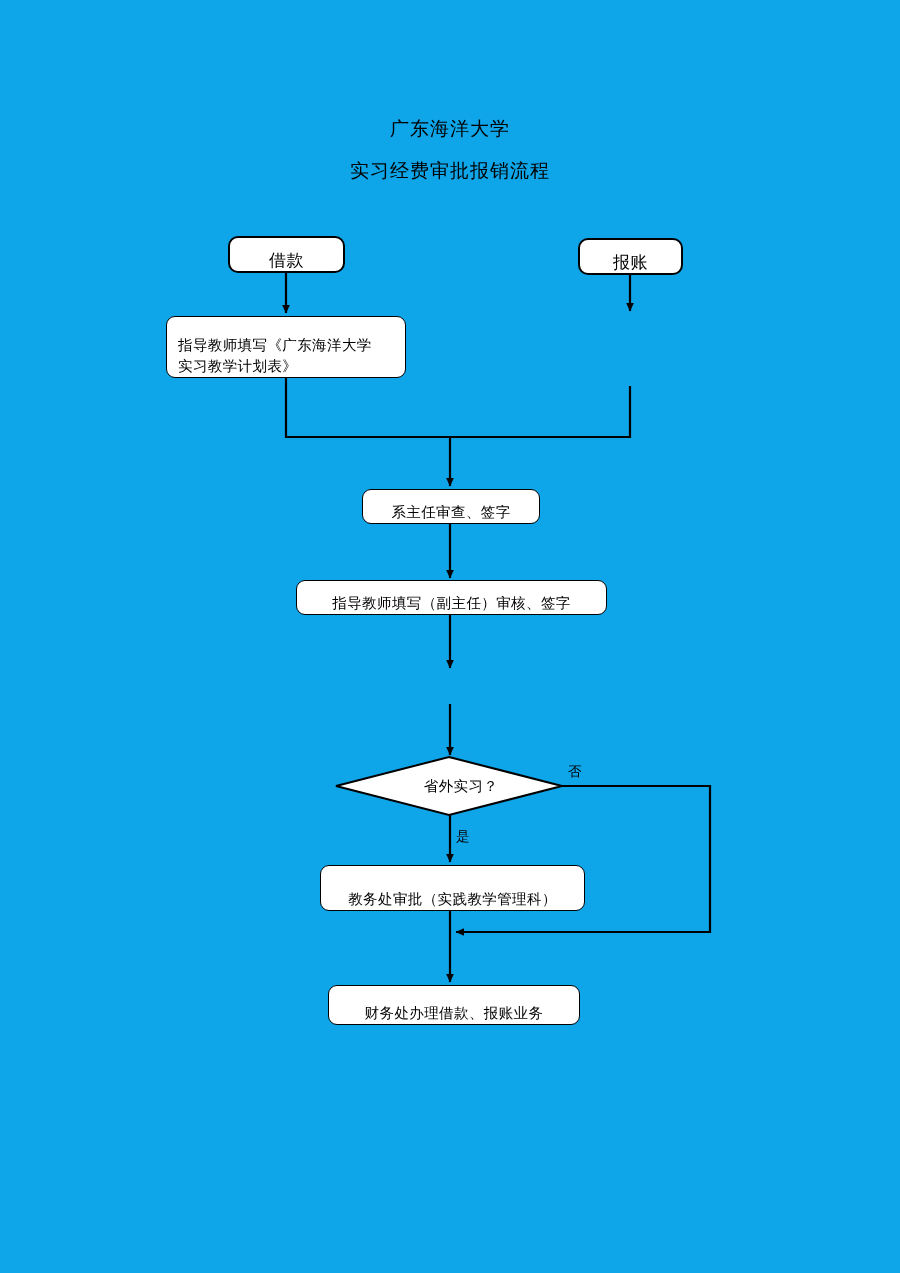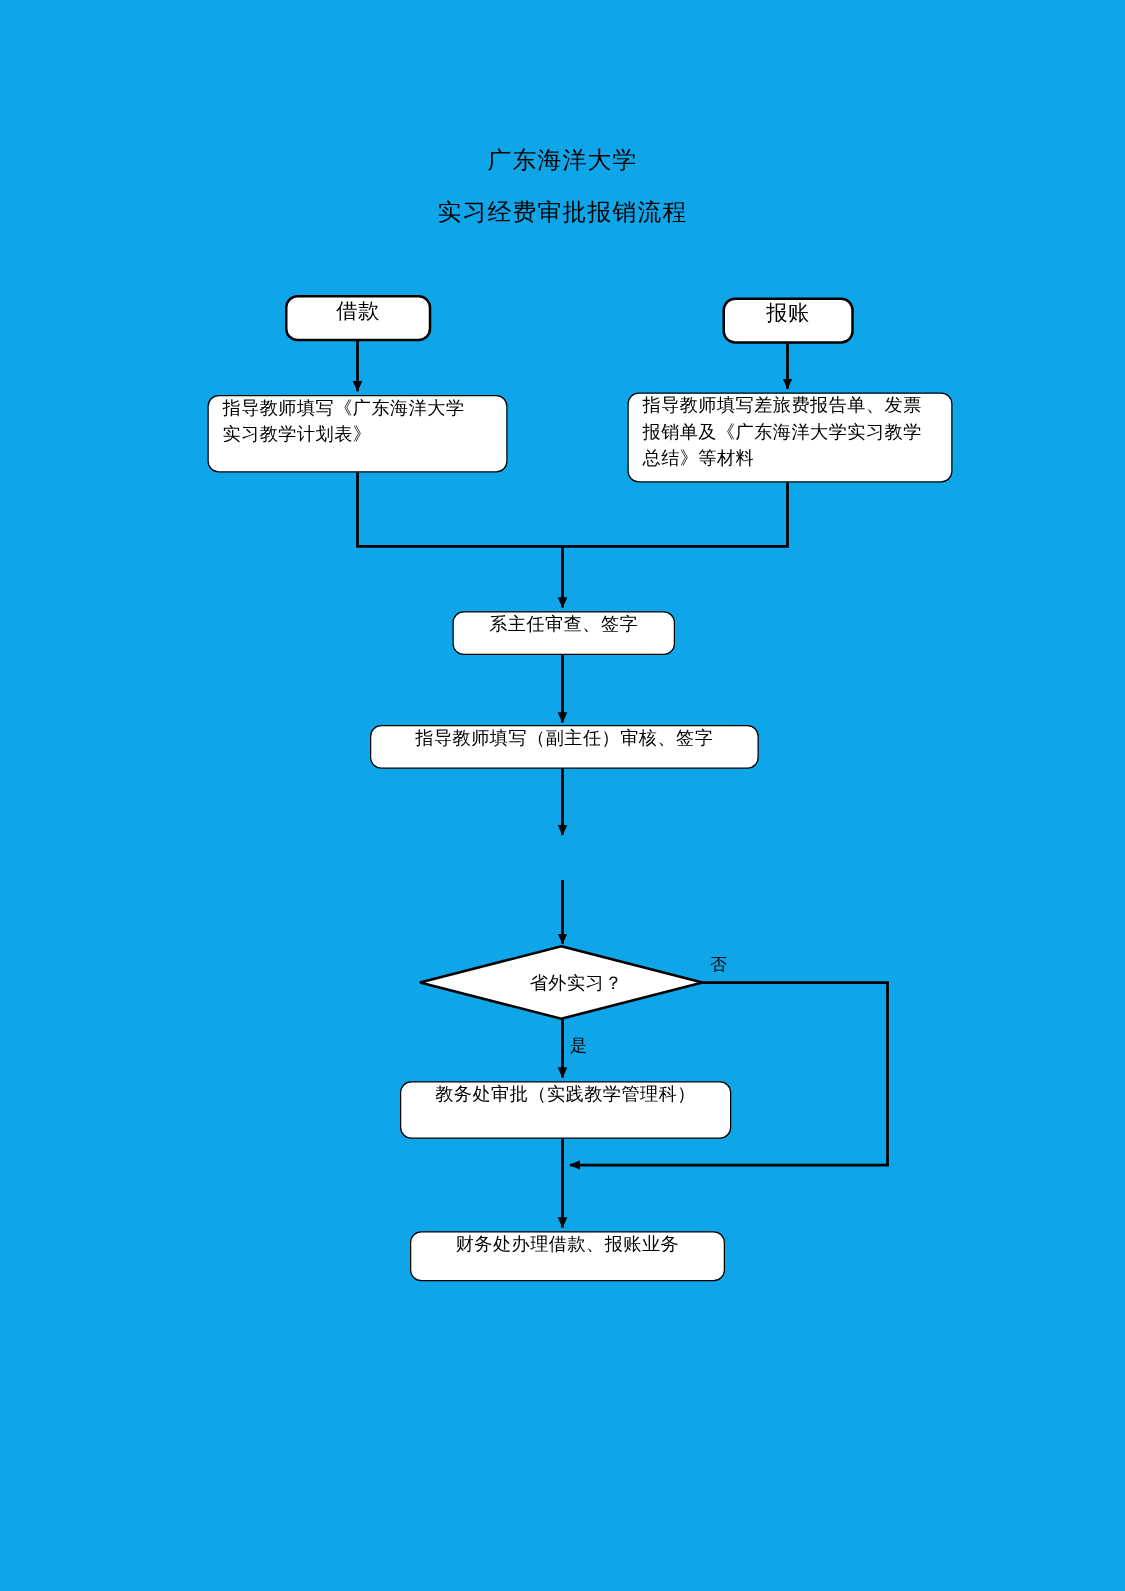--- a/index.html
+++ b/index.html
@@ -38,21 +38,21 @@
     letter-spacing: 1px;
     font-family: "Liberation Serif", "DejaVu Serif", serif;
     white-space: nowrap;
   }
   .node {
     position: absolute;
     box-sizing: border-box;
     border: 1.6px solid #000000;
     background: #ffffff;
     display: flex;
-    align-items: flex-start;
+    align-items: flex-end;
     justify-content: center;
     text-align: center;
   }
   .node .node-label {
     display: block;
     font-size: 14.5px;
     line-height: 21px;
     letter-spacing: 0.4px;
     padding: 0 4px;
     white-space: pre-line;
@@ -141,25 +141,20 @@
 
   <div class="node terminator" style="left:578px; top:238px; width:105px; height:37px;">
     <span class="node-label big">报账</span>
   </div>
 
   <div class="node rounded text-left" style="left:166px; top:316px; width:240px; height:62px;">
     <span class="node-label">指导教师填写《广东海洋大学
 实习教学计划表》</span>
   </div>
 
-  <div class="node rounded text-left" style="left:502px; top:314px; width:260px; height:72px;">
-    <span class="node-label">指导教师填写差旅费报告单、发票
-报销单及《广东海洋大学实习教学
-总结》等材料</span>
-  </div>
 
   <div class="node rounded" style="left:362px; top:489px; width:178px; height:35px;">
     <span class="node-label">系主任审查、签字</span>
   </div>
 
   <div class="node rounded" style="left:296px; top:580px; width:311px; height:35px;">
     <span class="node-label">指导教师填写（副主任）审核、签字</span>
   </div>
 
 

